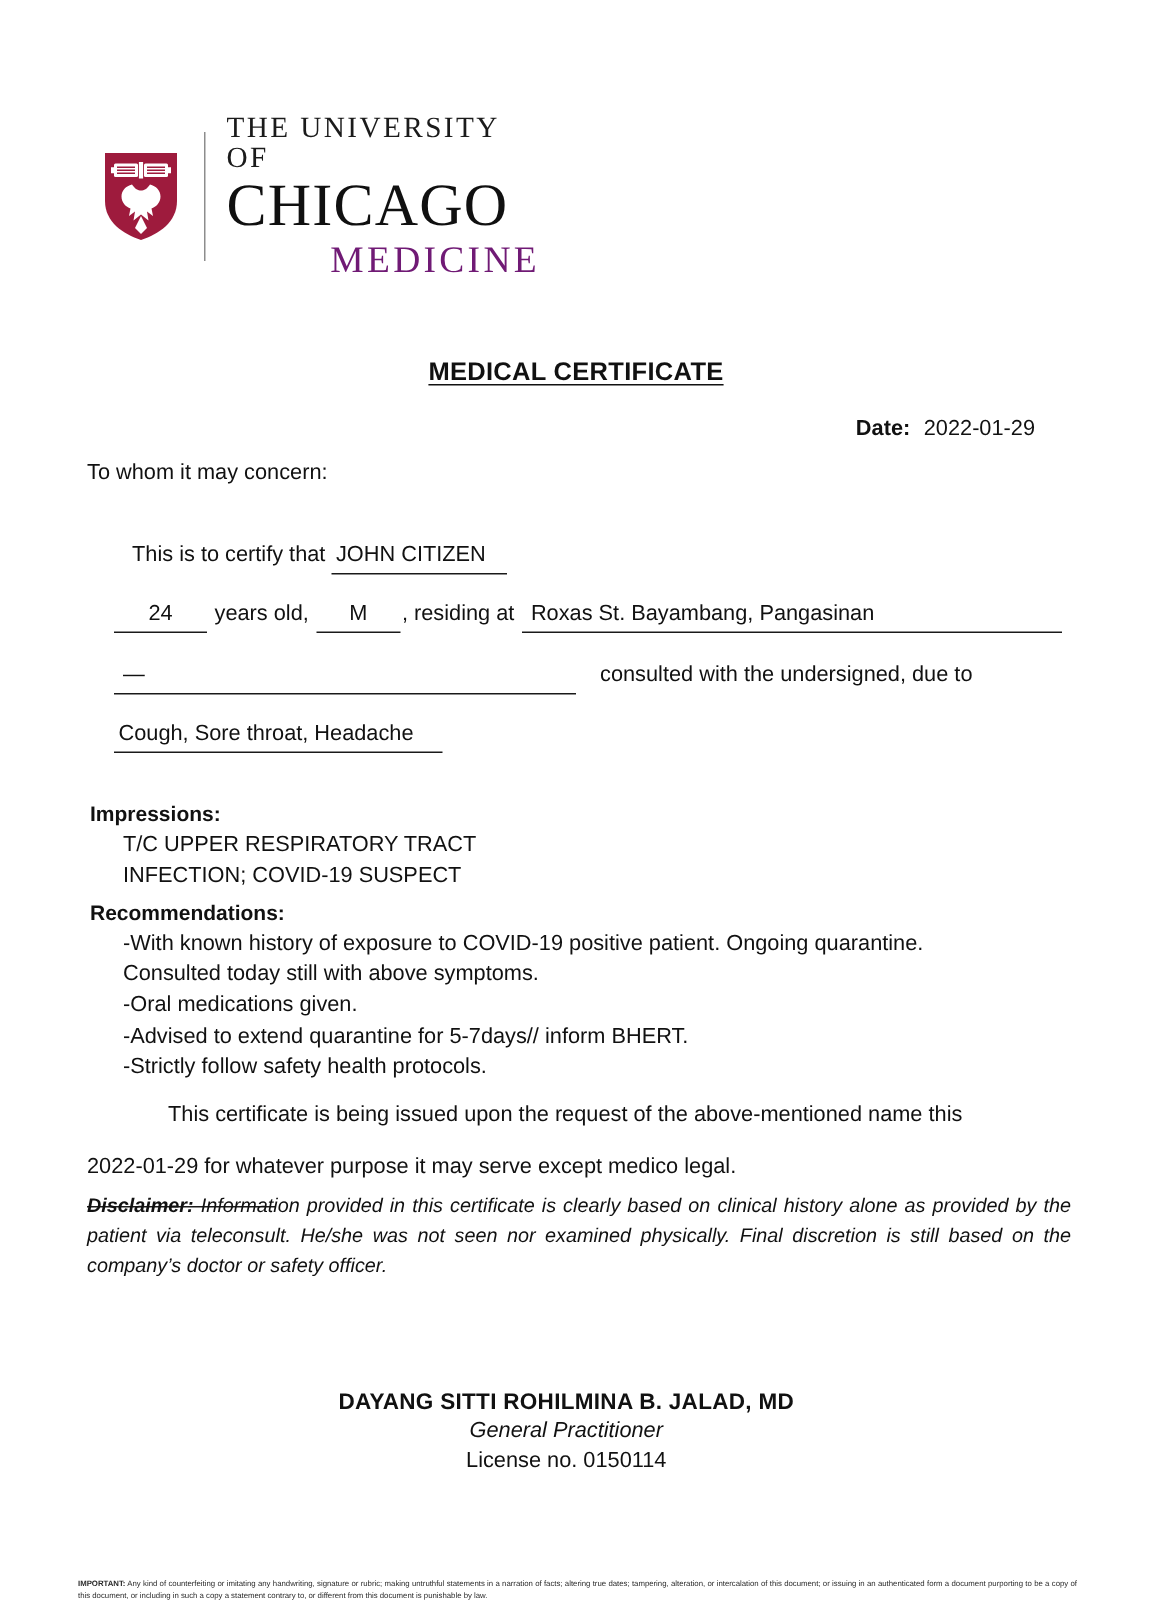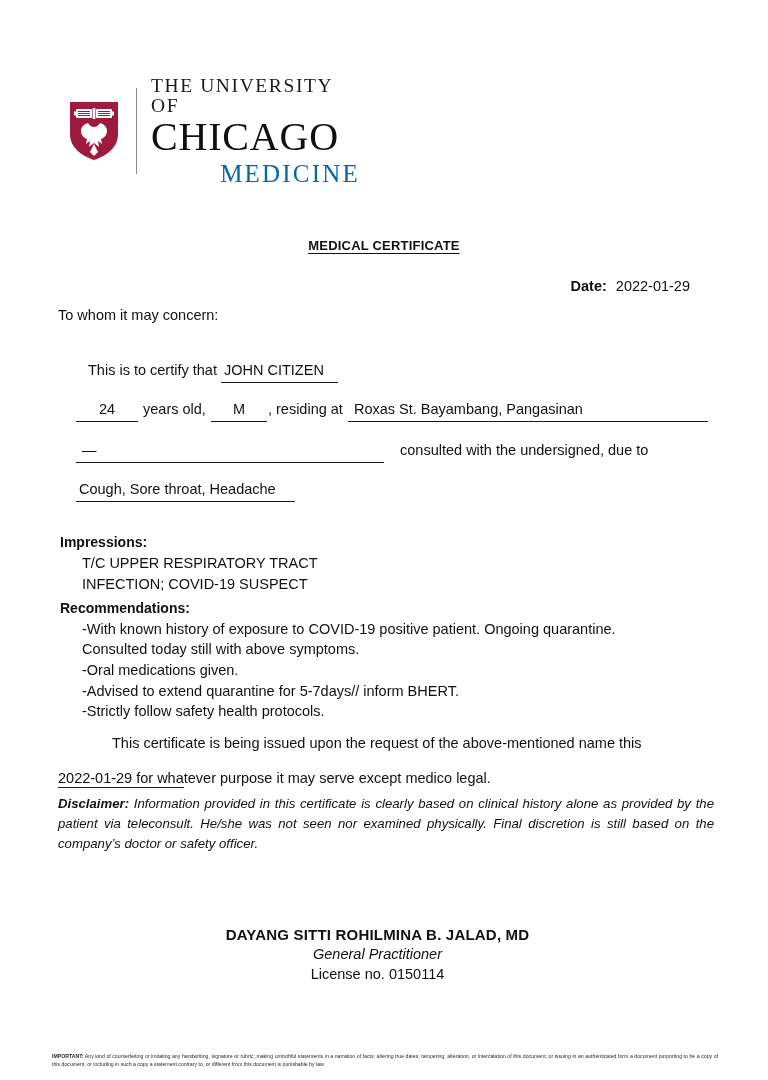--- a/index.html
+++ b/index.html
@@ -89,21 +89,21 @@
     white-space: nowrap;
   }
 
   
   .doc-title {
     position: absolute;
     top: 238px;
     left: 0;
     right: 0;
     text-align: center;
-    font-size: 13px;
+    font-size: 17px;
     font-weight: bold;
     text-decoration: underline;
     text-underline-offset: 3px;
     letter-spacing: 0.2px;
   }
   .date-row {
     position: absolute;
     top: 278px;
     right: 78px;
     font-size: 14.5px;
@@ -176,21 +176,21 @@
     top: 733px;
     left: 58px;
     width: 660px;
     font-size: 14.5px;
     line-height: 1.45;
   }
   .closing .l1 { text-indent: 54px; margin-bottom: 14px; }
   .closing .l2 { }
   .closing .u {
     border-bottom: 1.3px solid #1a1a1a;
-    padding-bottom: 1px;
+    padding-bottom: 18px;
   }
 
   .disclaimer {
     position: absolute;
     top: 794px;
     left: 58px;
     width: 656px;
     font-size: 13.2px;
     line-height: 1.52;
     font-style: italic;
@@ -253,21 +253,21 @@
           <path d="M20 23 C16 24 13 27 13 31 C13 35 16 38 19 39 L18 44 L22 41 L21 47 L26 43 L31 47 L30 41 L34 44 L33 39 C36 38 39 35 39 31 C39 27 36 24 32 23 C30 26 28 27 26 27 C24 27 22 26 20 23 Z"></path>
           <path d="M26 44 L22 52 L26 56 L30 52 Z"></path>
         </g>
       </svg>
 
       <div class="logo-divider"></div>
 
       <div class="wordmark">
         <div class="wm-the">THE UNIVERSITY OF</div>
         <div class="wm-chicago">CHICAGO</div>
-        <div class="wm-medicine" style="color:#0369a1">MEDICINE</div>
+        <div class="wm-medicine" style="color:#701a75">MEDICINE</div>
       </div>
     </div>
 
   </div>
 
   <div class="doc-title">MEDICAL CERTIFICATE</div>
 
   <div class="date-row">
     <span class="lbl">Date:</span><span class="val">2022-01-29</span>
   </div>

